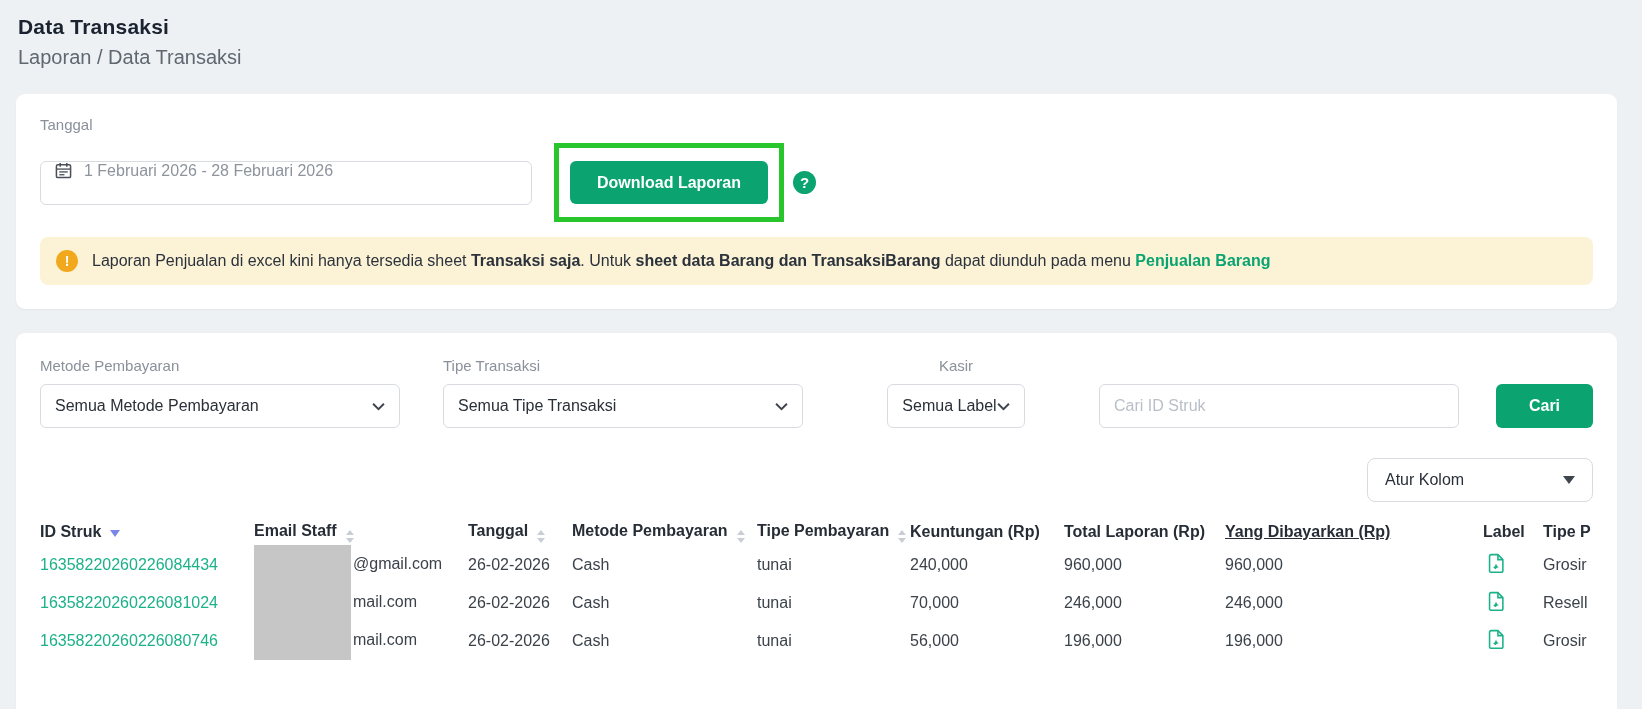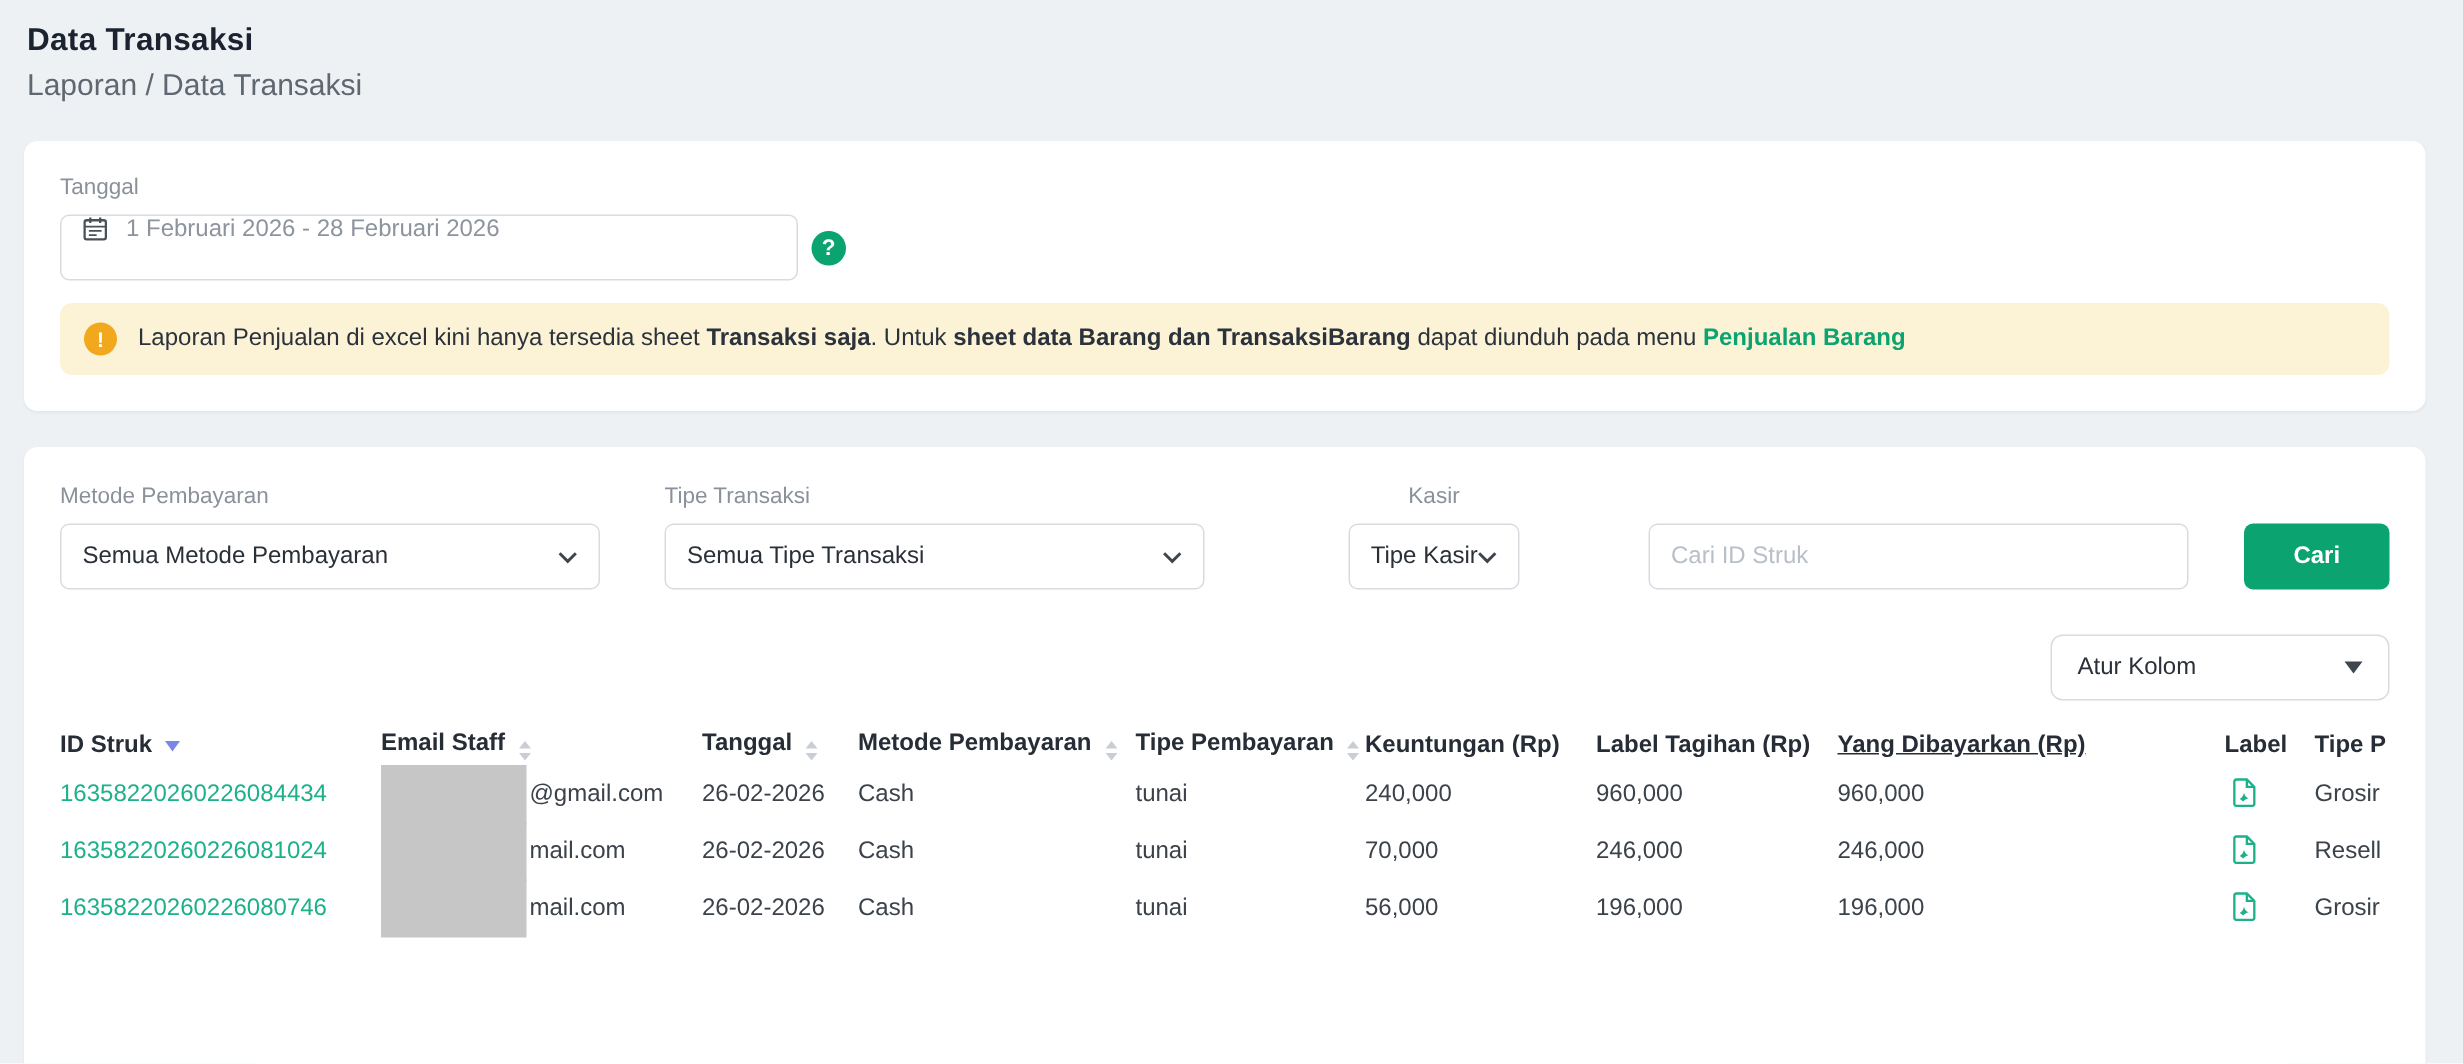--- a/index.html
+++ b/index.html
@@ -130,20 +130,23 @@
       <svg viewBox="0 0 18 18" width="17" height="17">
         <rect x="1.5" y="3" width="15" height="13.5" rx="1.5" fill="none" stroke="#4a5058" stroke-width="1.6"></rect>
         <line x1="5.5" y1="1" x2="5.5" y2="5" stroke="#4a5058" stroke-width="1.6"></line>
         <line x1="12.5" y1="1" x2="12.5" y2="5" stroke="#4a5058" stroke-width="1.6"></line>
         <line x1="1.5" y1="7.5" x2="16.5" y2="7.5" stroke="#4a5058" stroke-width="1.4"></line>
         <line x1="4.5" y1="10.5" x2="13.5" y2="10.5" stroke="#4a5058" stroke-width="1.4"></line>
         <line x1="4.5" y1="13.5" x2="10" y2="13.5" stroke="#4a5058" stroke-width="1.4"></line>
       </svg>
       <span>1 Februari 2026 - 28 Februari 2026</span>
     </div>
+    <div class="annotation-box">
+      <button class="btn btn-download">Download Laporan</button>
+    </div>
     <span class="help-circle">?</span>
   </div>
   <div class="banner">
     <span class="warn-circle">!</span>
     <p><span>Laporan Penjualan di excel kini hanya tersedia sheet </span><b>Transaksi saja</b><span>. Untuk </span><b>sheet data Barang dan TransaksiBarang</b><span> dapat diunduh pada menu </span><a class="banner-link">Penjualan Barang</a></p>
   </div>
 </div>
 
 <div class="card card-table">
   <div class="filters">
@@ -161,21 +164,21 @@
       <div class="control">
         <span>Semua Tipe Transaksi</span>
         <svg viewBox="0 0 12 8" width="13" height="9">
             <polyline points="1,1.5 6,6.5 11,1.5" fill="none" stroke="#3f454d" stroke-width="1.8"></polyline>
           </svg>
       </div>
     </div>
     <div class="filter-group g3">
       <div class="field-label">Kasir</div>
       <div class="control">
-        <span>Tipe Kasir</span>
+        <span>Semua Label</span>
         <svg viewBox="0 0 12 8" width="13" height="9">
             <polyline points="1,1.5 6,6.5 11,1.5" fill="none" stroke="#3f454d" stroke-width="1.8"></polyline>
           </svg>
       </div>
     </div>
     <input class="search-input" type="text" placeholder="Cari ID Struk" style="">
     <button class="btn btn-cari">Cari</button>
   </div>
 
   <div class="atur-row">
@@ -200,21 +203,21 @@
               </span></th>
             <th style="width: 185px;"><span>Metode Pembayaran</span><span class="sort-both">
                 <i class="tri-up"></i>
                 <i class="tri-down"></i>
               </span></th>
             <th style="width: 153px;"><span>Tipe Pembayaran</span><span class="sort-both">
                 <i class="tri-up"></i>
                 <i class="tri-down"></i>
               </span></th>
             <th style="width: 154px;"><span>Keuntungan (Rp)</span></th>
-            <th style="width: 161px;"><span>Label Tagihan (Rp)</span></th>
+            <th style="width: 161px;"><span>Total Laporan (Rp)</span></th>
             <th style="width: 258px; text-decoration: underline;"><span>Yang Dibayarkan (Rp)</span></th>
             <th style="width: 60px;"><span>Label</span></th>
             <th style="width: 150px;"><span>Tipe P</span></th>
           </tr>
         </thead>
       <tbody>
           <tr>
             <td><a href="#" class="id-link">16358220260226084434</a></td>
             <td><span class="redact"></span><span>@gmail.com</span></td>
             <td>26-02-2026</td>

